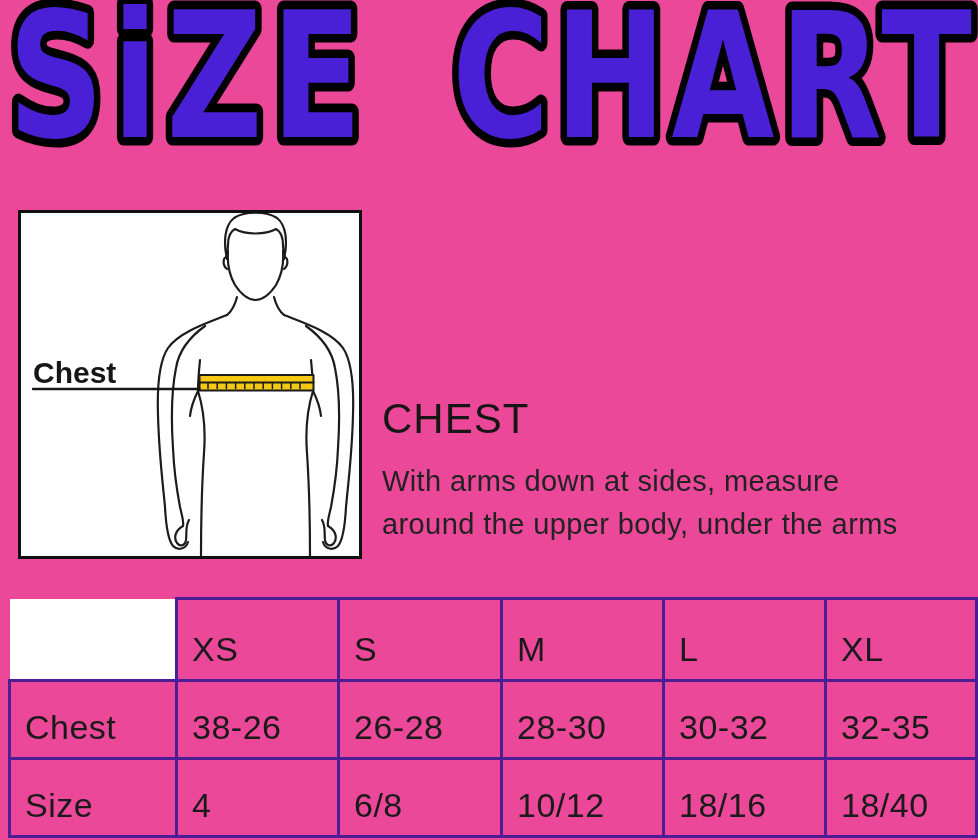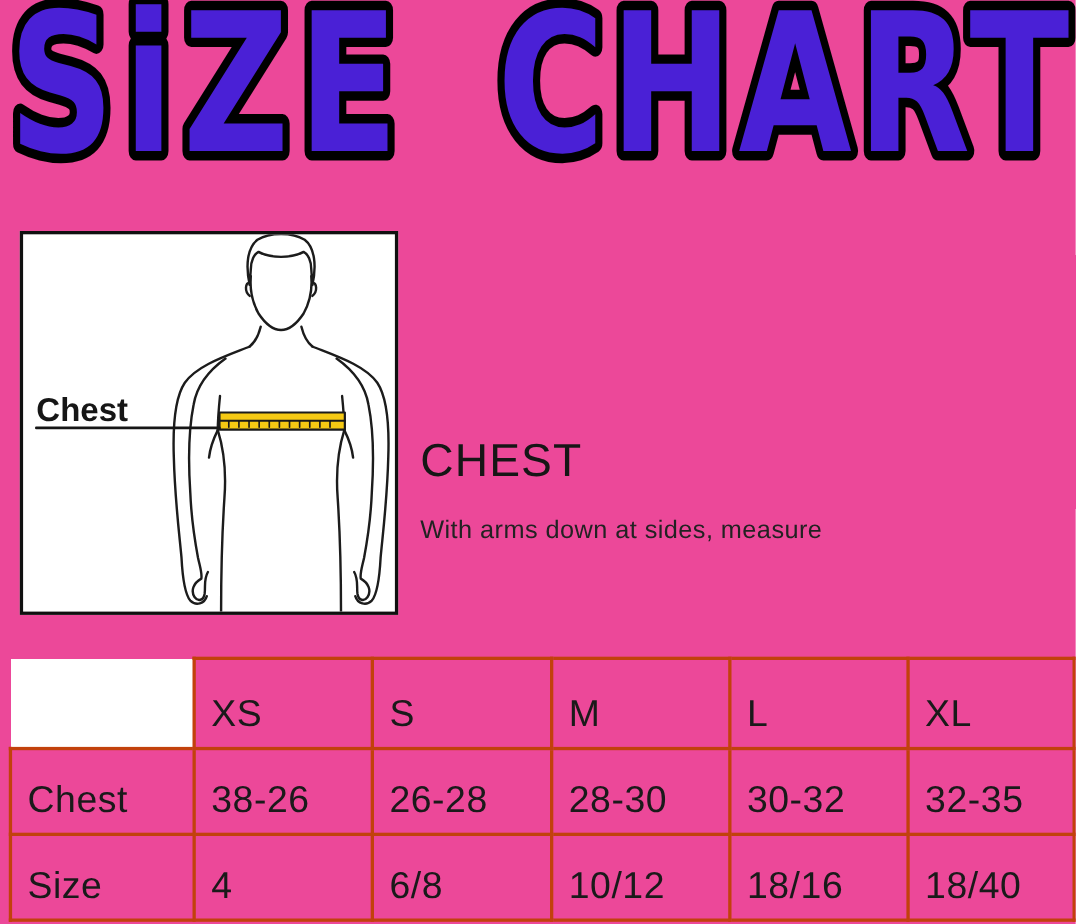--- a/index.html
+++ b/index.html
@@ -48,36 +48,36 @@
   .measure-info { position: absolute; left: 382px; top: 395px; width: 590px; }
   .measure-info .heading {
     font-size: 42px;
     font-weight: 400;
     letter-spacing: 1px;
     color: #161616;
     line-height: 48px;
     margin-bottom: 17px;
   }
   .measure-info .line {
-    font-size: 23px;
+    font-size: 29px;
     line-height: 43px;
     letter-spacing: 0.4px;
     color: #222;
     white-space: nowrap;
   }
 
   
   .size-table-wrap { position: absolute; left: 8px; top: 597px; }
   table.size-table {
     border-collapse: collapse;
     table-layout: fixed;
     width: 967px;
   }
   table.size-table td, table.size-table th {
-    border: 3px solid #c2410c;
+    border: 3px solid #4c1d95;
     vertical-align: bottom;
     text-align: left;
     font-weight: 400;
     font-size: 34px;
     letter-spacing: 0.5px;
     color: #1a1a1a;
     padding: 0 4px 10px 14px;
     overflow: hidden;
   }
   table.size-table td.corner-blank {
@@ -158,20 +158,21 @@
       </g>
 
       <line x1="12" y1="176" x2="178.5" y2="176" stroke="#161616" stroke-width="2.4"></line>
       <text x="12" y="170" fill="#161616" stroke="none" font-family="Liberation Sans, sans-serif" font-size="30" font-weight="bold">Chest</text>
     </svg>
   </div>
 
   <div class="measure-info">
     <div class="heading">CHEST</div>
     <div class="line">With arms down at sides, measure</div>
+    <div class="line">around the upper body, under the arms</div>
   </div>
 
   <div class="size-table-wrap">
     <table class="size-table">
       <colgroup>
         <col style="width:167px">
           <col style="width:162px">
           <col style="width:163px">
         <col style="width:162px">
           <col style="width:162px">

